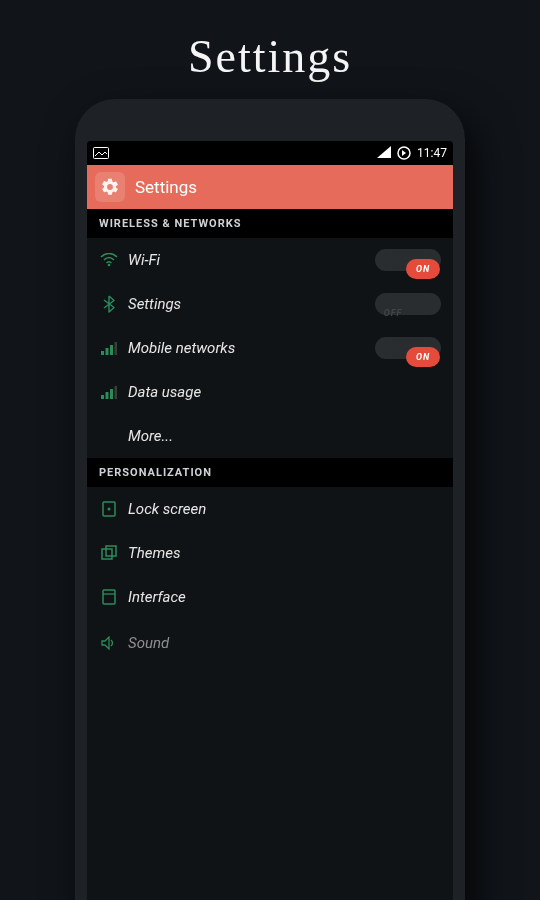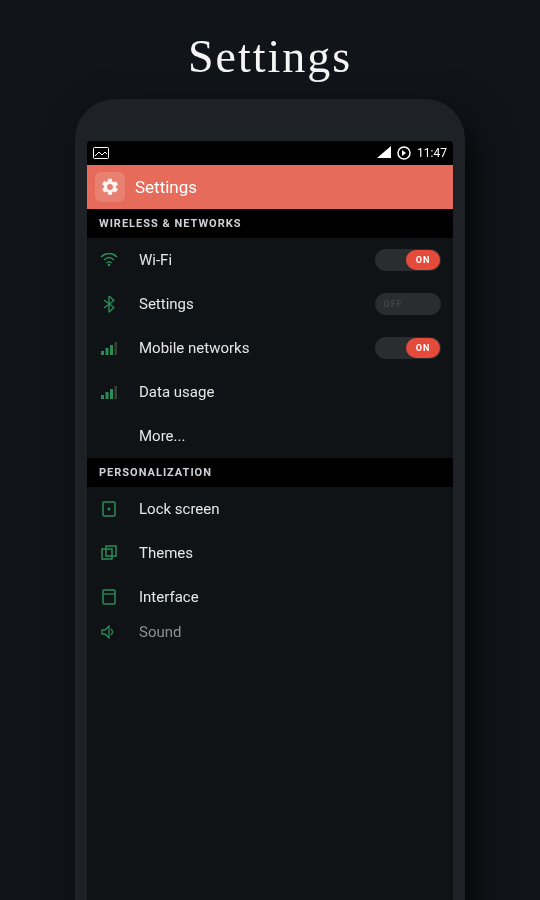--- a/index.html
+++ b/index.html
@@ -79,21 +79,22 @@
   }
   .list {
     flex: 1;
     overflow-y: hidden;
   }
   .row {
     display: flex;
     align-items: center;
     height: 44px;
     padding: 0 12px;
-    gap: 20px;
+    gap: 9px;
+    font-style: italic;
   }
   .row .icon {
     width: 20px;
     display: flex;
     align-items: center;
     justify-content: center;
     color: #2b8c5a;
   }
   .row .icon.empty { visibility: hidden; }
   .row .label {
@@ -105,21 +106,21 @@
     width: 66px; height: 22px;
     background: #2a2d30;
     border-radius: 11px;
     position: relative;
     display: flex;
     align-items: center;
     cursor: pointer;
   }
   .toggle .pill {
     position: absolute;
-    top: 1px; height: 20px;
+    top: 10px; height: 20px;
     width: 34px;
     border-radius: 10px;
     display: flex; align-items: center; justify-content: center;
     font-size: 9px;
     font-weight: 700;
     letter-spacing: 1px;
   }
   .toggle.on .pill {
     right: 1px;
     background: #e54b3a;
@@ -264,21 +265,21 @@
         <span class="icon">
           <svg width="14" height="16" viewBox="0 0 14 16">
               <rect x="1" y="1" width="12" height="14" rx="1" stroke="#2b8c5a" stroke-width="1.5" fill="none"></rect>
               <line x1="1" y1="5" x2="13" y2="5" stroke="#2b8c5a" stroke-width="1.3"></line>
             </svg>
         </span>
         <span class="label">Interface</span>
       </div>
 
 
-      <div class="row device-cut" style="height:26px; overflow:hidden;">
+      <div class="row device-cut" style="height:26px; overflow:hidden;margin-top:11px;">
         <span class="icon">
           <svg width="16" height="14" viewBox="0 0 16 14">
               <path d="M1 5 H4 L8 1 V13 L4 9 H1 Z" stroke="#2b8c5a" stroke-width="1.3" fill="none"></path>
               <path d="M10 4 Q13 7 10 10" stroke="#2b8c5a" stroke-width="1.3" fill="none"></path>
             </svg>
         </span>
         <span class="label">Sound</span>
       </div>
 
     </div>

